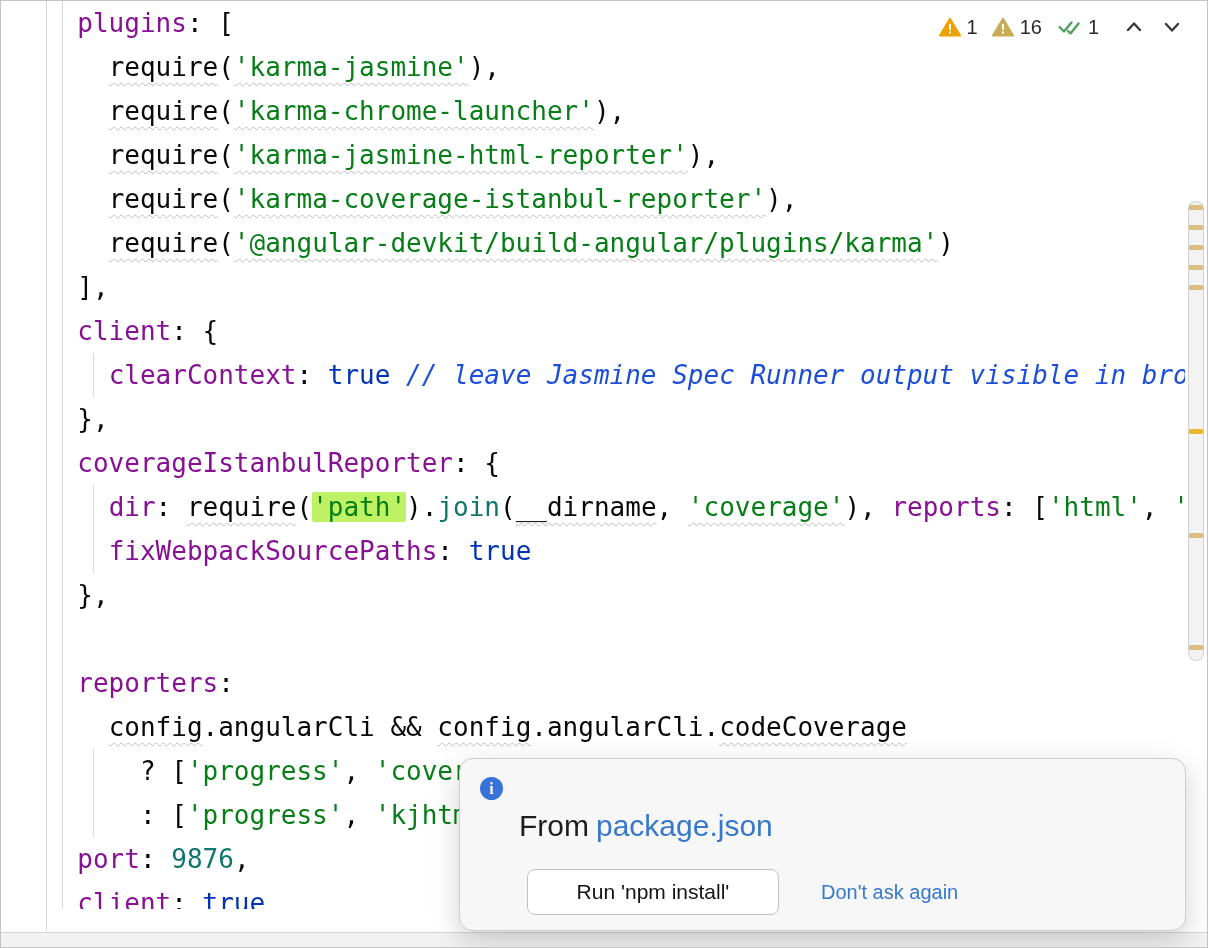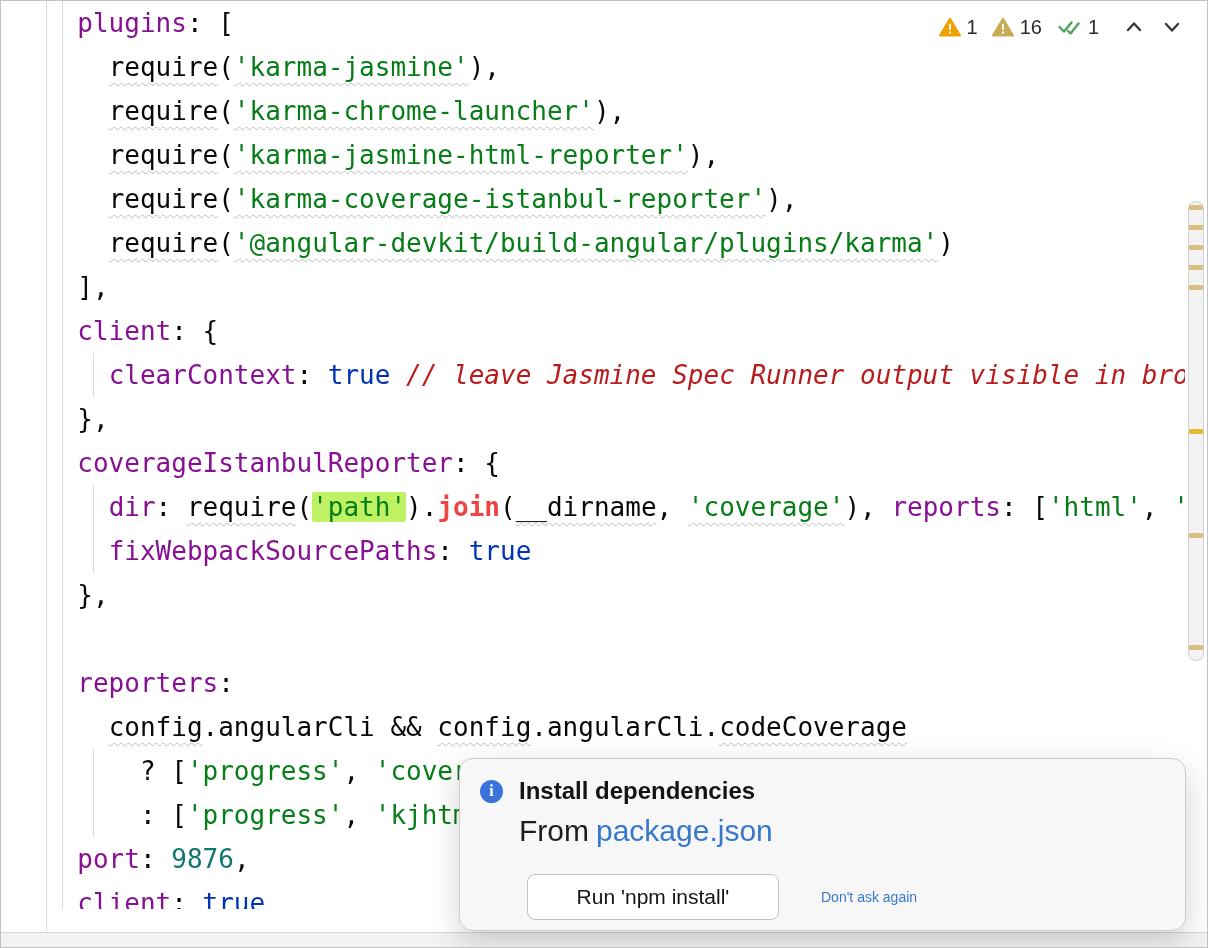--- a/index.html
+++ b/index.html
@@ -15,22 +15,22 @@
   .code-line {
     height:44px; line-height:44px; white-space:pre;
     font-family:"DejaVu Sans Mono","Liberation Mono",monospace;
     font-size:26px; color:#080808;
   }
   .plain { color:#080808; }
   .prop  { color:#871094; }
   .str   { color:#067D17; }
   .kw    { color:#0033B3; }
   .num   { color:#0f766e; }
-  .cmt   { color:#b91c1c; font-style:italic; }
-  .fn    { color:#ef4444;font-weight:bold; }
+  .cmt   { color:#1d4ed8; font-style:italic; }
+  .fn    { color:#0f766e; }
   .wavy  {
     text-decoration-line:underline; text-decoration-style:wavy;
     text-decoration-color:#bdbdbd; text-decoration-thickness:1px;
     text-underline-offset:6px;
   }
   .hl { background:#bef264; border-radius:2px; }
 
   .guide { position:absolute; width:1px; background:#dadada; }
   .guide-gutter   { left:31px; top:0; height:930px; background:#d6d6d6; }
   .guide-main     { left:47px; top:0; height:908px; }
@@ -75,21 +75,21 @@
   }
   .popup-title { font-size:24px; font-weight:700; color:#141414; }
   .popup-sub { margin-left:39px; margin-top:9px; font-size:30px; color:#1d1d1d; display:flex; gap:7px; }
   .link { color:#3778cc; text-decoration:none; cursor:pointer; }
   .popup-actions { margin-left:47px; margin-top:26px; display:flex; align-items:center; gap:42px; }
   .run-btn {
     min-width:252px; height:46px; background:#ffffff; border:1px solid #c2c2c2;
     border-radius:8px; font-size:21px; color:#141414; cursor:pointer;
     font-family:"Liberation Sans", sans-serif;
   }
-  .dismiss { font-size:14px; }
+  .dismiss { font-size:20px; }
 
   
   .status-bar {
     position:absolute; left:0; right:0; bottom:0; height:15px;
     background:#f2f2f2; border-top:1px solid #d4d4d4;
   }
 </style>
 </head>
 <body>
 
@@ -174,21 +174,20 @@
         <div class="stripe-mark" style="top: 284px; background: rgb(217, 192, 129);"></div>
         <div class="stripe-mark" style="top: 428px; background: rgb(232, 185, 49);"></div>
         <div class="stripe-mark" style="top: 532px; background: rgb(217, 192, 129);"></div>
         <div class="stripe-mark" style="top: 644px; background: rgb(217, 192, 129);"></div>
       </div>
   </div>
 
   <div class="popup">
     <div class="popup-head">
       <span class="info-icon">i</span>
-      <span class="popup-title">Install dependencies</span>
     </div>
     <div class="popup-sub">
       <span>From</span>
       <a class="link">package.json</a>
     </div>
     <div class="popup-actions">
       <button class="run-btn">Run 'npm install'</button>
       <a class="link dismiss">Don't ask again</a>
     </div>
   </div>

